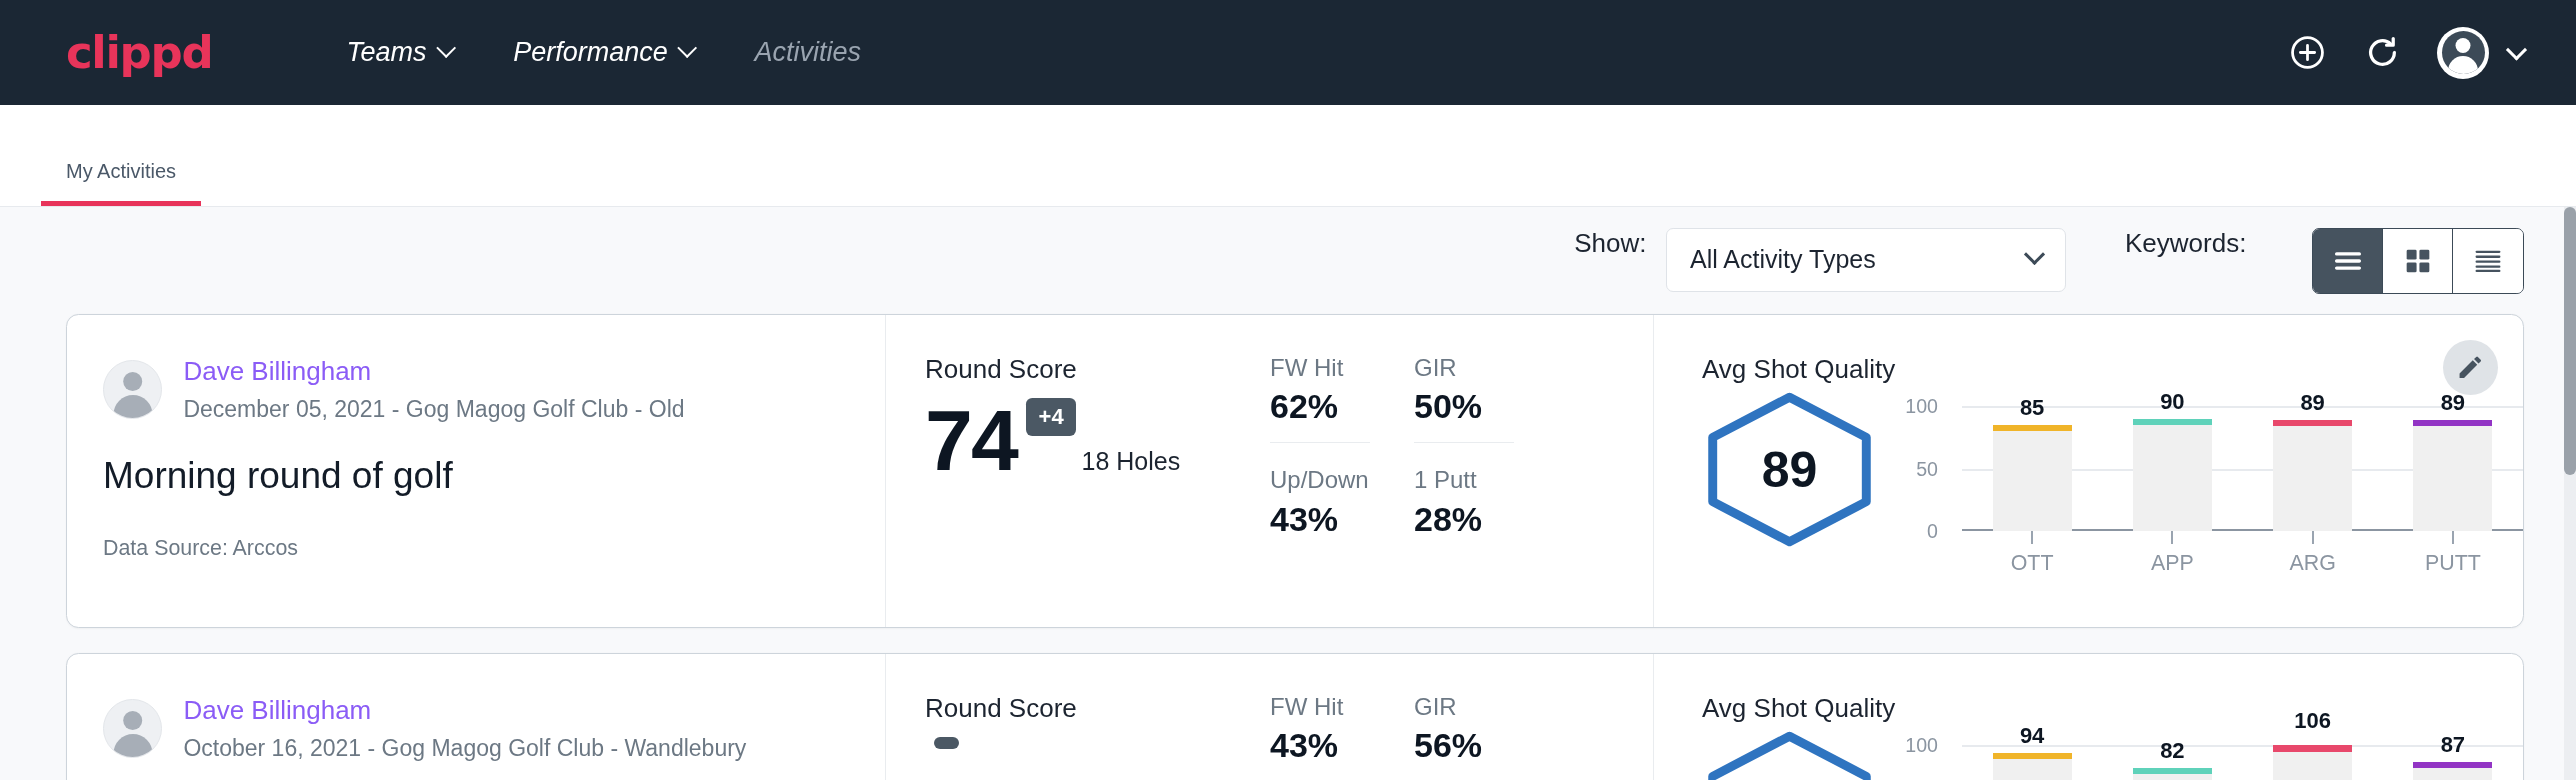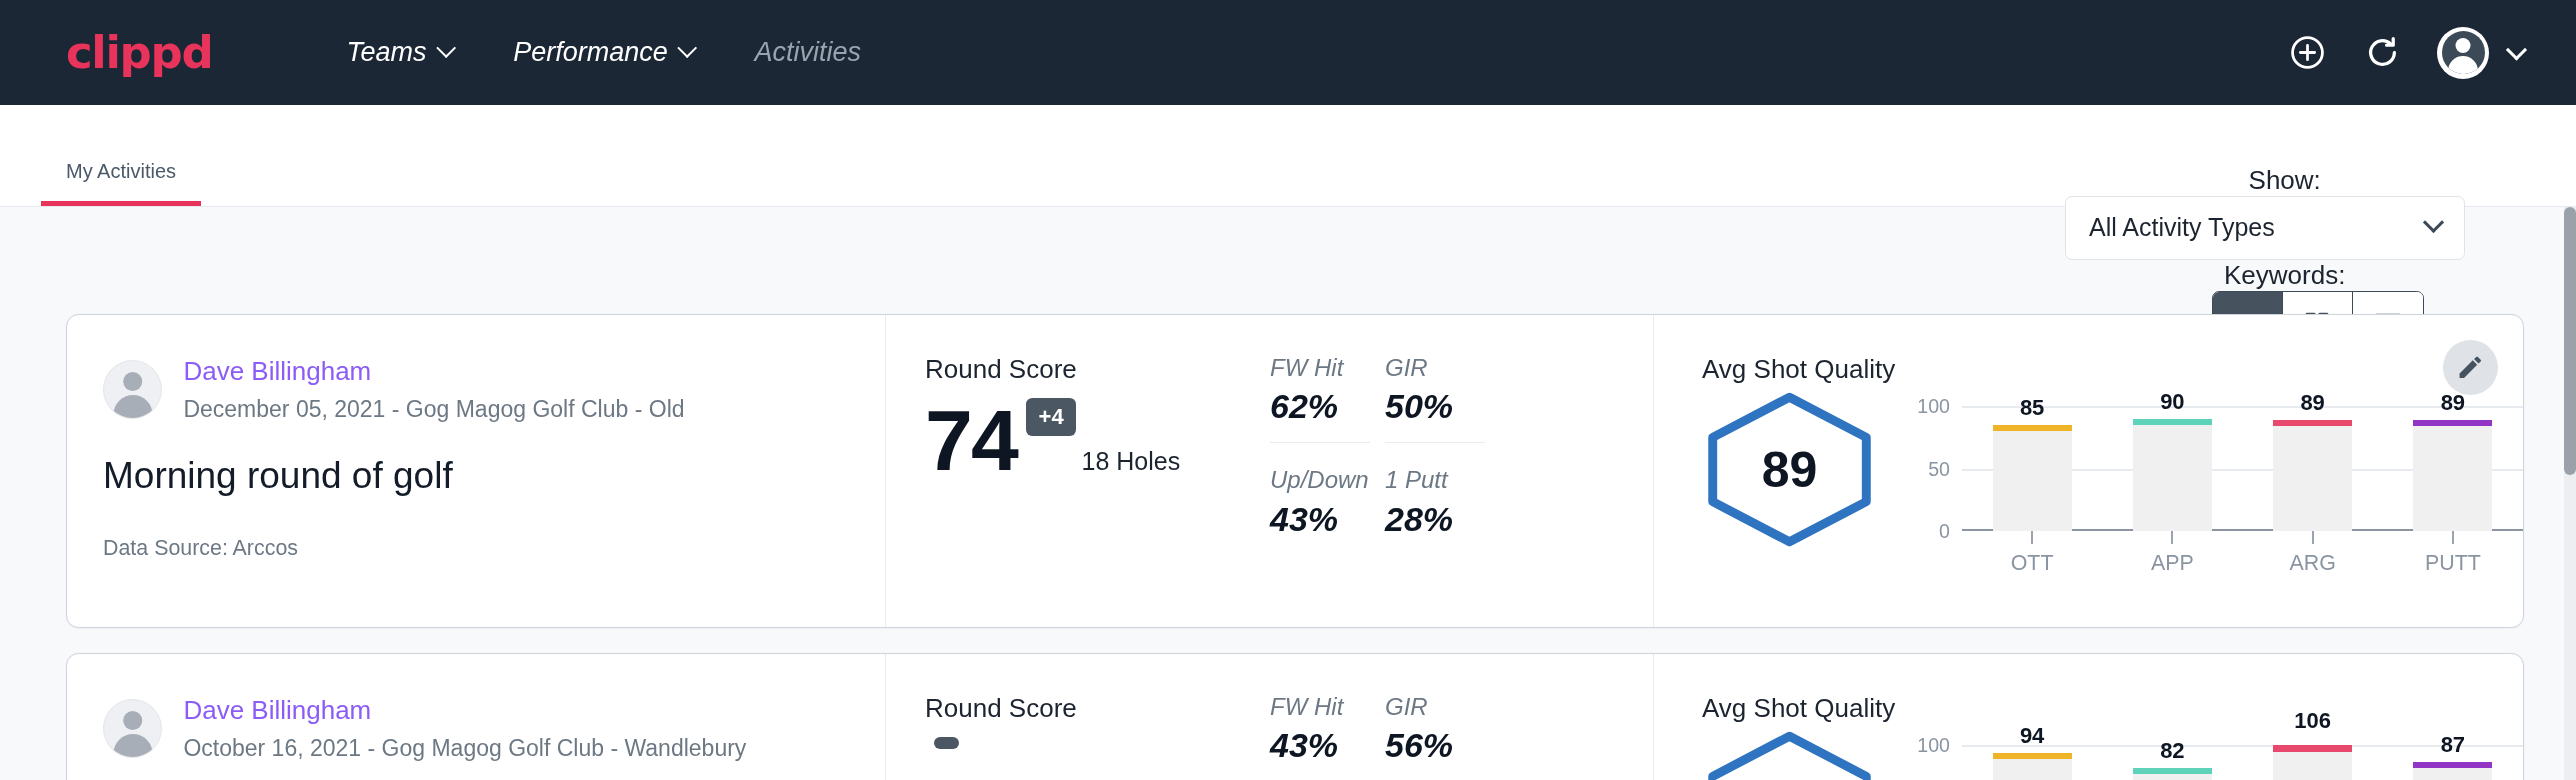--- a/index.html
+++ b/index.html
@@ -110,21 +110,21 @@
     display: flex; align-items: center;
     padding: 0 52px 0 66px;
     background: #f8f9fb;
   }
   .viewing {
     font-size: 26px; color: #1c2430;
   }
   .viewing b { font-weight: 700; }
   .filter-mid {
     margin-left: auto;
-    display: flex; align-items: center; gap: 0; flex-direction: column;
+    display: flex; align-items: flex-start; gap: 0;
   }
   .f-label { font-size: 26px; color: #1c2430; margin-right: 19.6px; white-space: nowrap; }
   .select {
     width: 400px; height: 64px;
     background: #fff;
     border: 1.8px solid #dfe3e8;
     border-radius: 7.1px;
     display: flex; align-items: center;
     padding: 0 23px;
     font-size: 25px; color: #1c2430;
@@ -227,24 +227,23 @@
   }
   .score-holes { font-size: 25px; color: #1c2430; margin-left: 5.4px; margin-bottom: 5.4px; }
 
   
   .c-stats {
     width: 384px;
     padding: 39px 0 0 0;
     display: grid;
     grid-template-columns: 100px 100px;
     grid-auto-rows: min-content;
-    column-gap: 15px;
+    column-gap: 44px;
     border-right: 1.8px solid #e9ecef;
     padding-right: 54px;
-    font-style: italic;
   }
   .st-lbl { font-size: 24px; color: #6c7884; }
   .st-val { font-size: 34px; font-weight: 700; color: #0d1622; margin-top: 5.4px; padding-bottom: 16px; }
   .st-val.bord { border-bottom: 1.8px solid #e9ecef; margin-bottom: 23px; }
 
   
   .c-quality {
     flex: 1;
     padding: 39px 0 0 48px;
     display: flex; flex-direction: column;
@@ -259,21 +258,21 @@
     font-size: 50px; font-weight: 700; color: #0d1622;
   }
 
   
   .chart { flex: 1; padding-left: 23px; padding-top: 16px; }
   .chart-inner { display: flex; height: 125px; }
   .y-axis {
     width: 50px; position: relative; flex: none;
   }
   .y-lab {
-    position: absolute; right: 12px; font-size: 19.6px; color: #8b95a1;
+    position: absolute; right: 24px; font-size: 19.6px; color: #8b95a1;
     transform: translateY(-50%); text-align: right;
   }
   .plot { flex: 1; position: relative; }
   .gridline {
     position: absolute; left: 0; right: 0; height: 1.8px; background: #e7eaee;
   }
   .axisline {
     position: absolute; left: 0; right: 0; height: 2.7px; background: #8b95a1; bottom: 0;
   }
   .bars {

